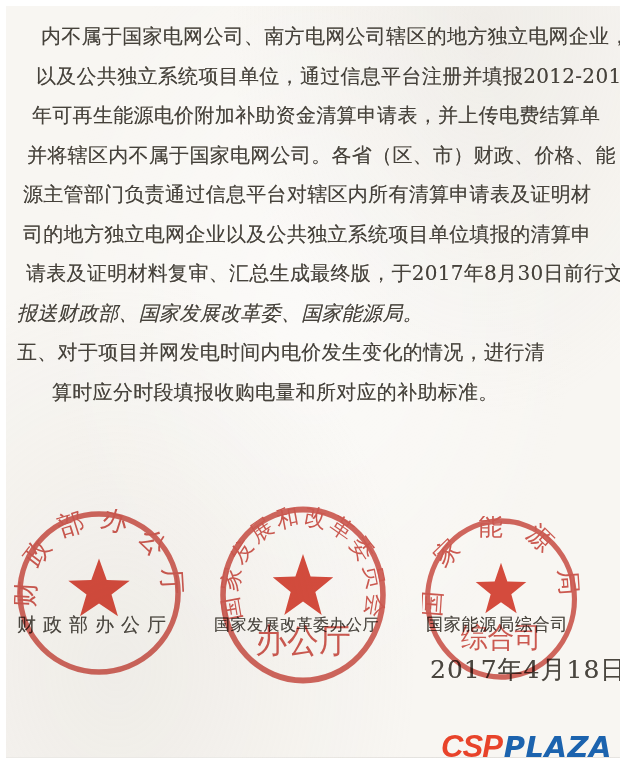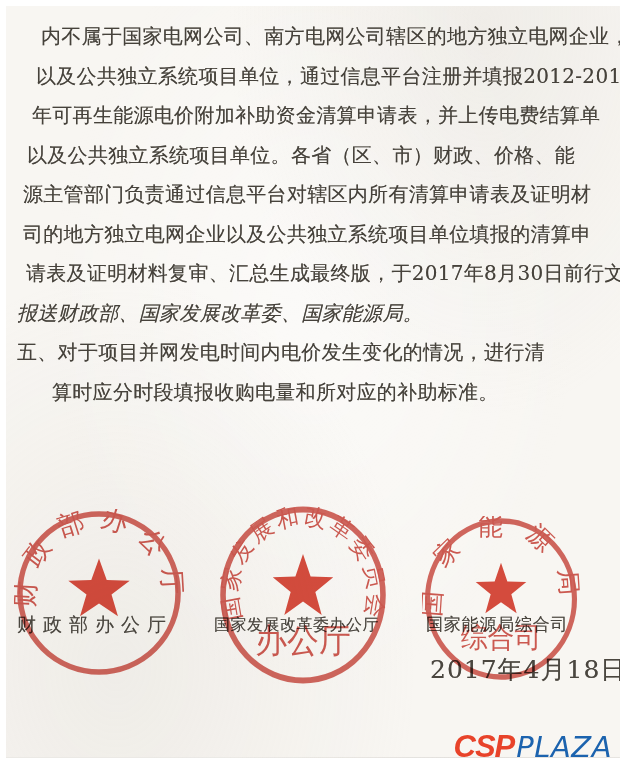--- a/index.html
+++ b/index.html
@@ -66,34 +66,34 @@
   .seal-2 .seal-bottom{font-size:37px;}
   .seal-3 .seal-bottom{font-size:34px;}
 
   
   .footer-logo{position:absolute;right:8px;top:729px;white-space:nowrap;font-style:italic;}
   .logo-csp{
     font-family:Liberation Sans, sans-serif;font-weight:bold;font-style:italic;
     font-size:31px;color:var(--logo-red);letter-spacing:-1px;
   }
   .logo-plaza{
-    font-family:"DejaVu Sans", sans-serif;font-weight:400;font-style:italic;
+    font-family:"DejaVu Sans", sans-serif;font-weight:700;font-style:italic;
     font-size:29px;color:var(--logo-blue);letter-spacing:.5px;margin-left:2px;
   }
 </style>
 </head>
 <body>
 
 <div class="paper">
 
   <div class="doc-text">
     <div class="line">内不属于国家电网公司、南方电网公司辖区的地方独立电网企业，</div>
     <div class="line">以及公共独立系统项目单位，通过信息平台注册并填报2012-2016</div>
     <div class="line">年可再生能源电价附加补助资金清算申请表，并上传电费结算单</div>
-    <div class="line">以及公共独立系统项目单位。各省（区、市）财政、价格、能</div>
+    <div class="line">并将辖区内不属于国家电网公司。各省（区、市）财政、价格、能</div>
     <div class="line">源主管部门负责通过信息平台对辖区内所有清算申请表及证明材</div>
     <div class="line">司的地方独立电网企业以及公共独立系统项目单位填报的清算申</div>
     <div class="line">请表及证明材料复审、汇总生成最终版，于2017年8月30日前行文</div>
     <div class="line">报送财政部、国家发展改革委、国家能源局。</div>
     <div class="line">五、对于项目并网发电时间内电价发生变化的情况，进行清</div>
     <div class="line">算时应分时段填报收购电量和所对应的补助标准。</div>
   </div>
 
   <div>
     <div class="sig sig-1">财政部办公厅</div>

